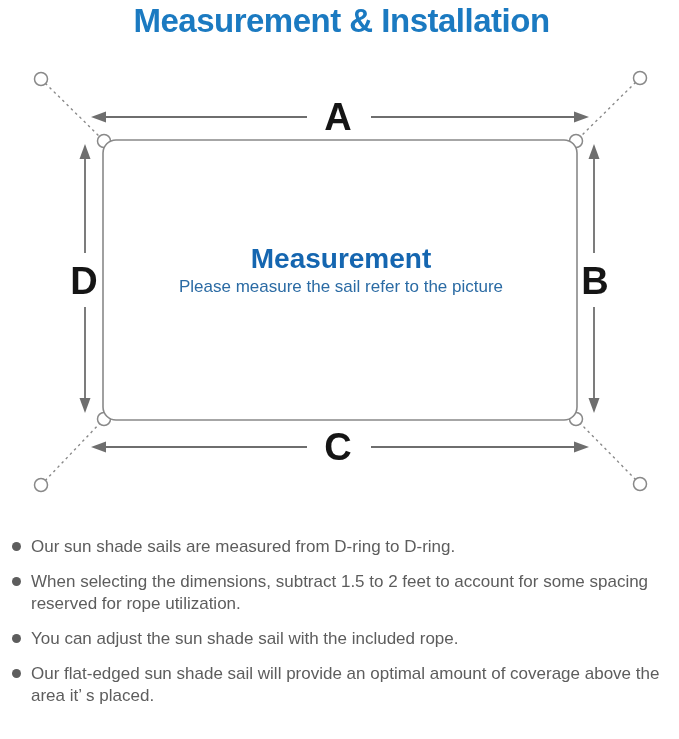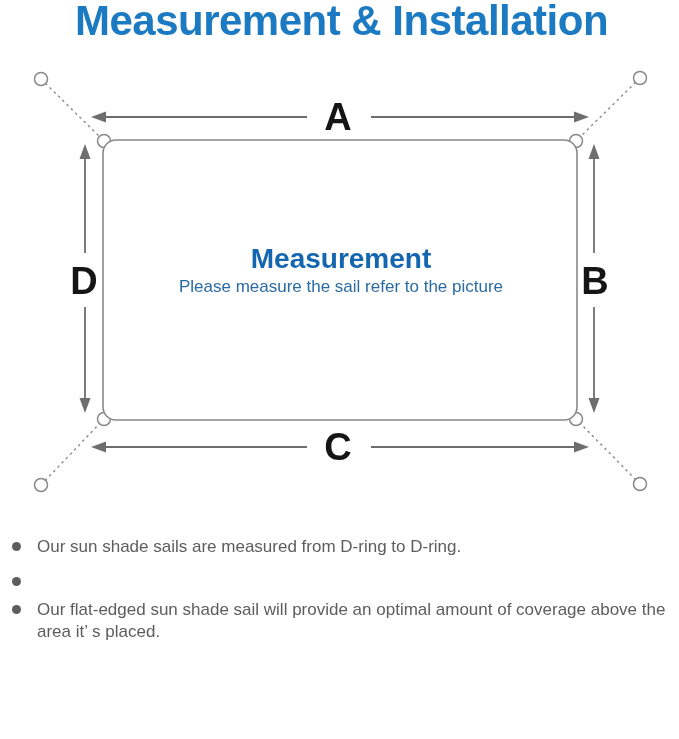--- a/index.html
+++ b/index.html
@@ -15,21 +15,21 @@
   html, body {
     margin: 0; padding: 0;
     width: 679px; height: 739px;
     background: #ffffff;
     font-family: "Liberation Sans", sans-serif;
     overflow: hidden;
   }
   .page-title {
     margin: 2px 0 0 4px;
     text-align: center;
-    font-size: 42px;
+    font-size: 33px;
     font-weight: bold;
     letter-spacing: -0.5px;
     color: var(--accent_blue);
     line-height: 38px;
   }
   .diagram-wrap { width: 679px; height: 480px; }
   svg { display: block; }
 
   .rope-dotted { stroke: var(--line_gray); stroke-width: 1.4; stroke-dasharray: 2.5 3.5; fill: none; }
   .anchor-circle { fill: #ffffff; stroke: var(--line_gray); stroke-width: 1.5; }
@@ -59,21 +59,21 @@
   }
 
   .notes {
     margin: 16px 6px 0 12px;
     color: var(--text_gray);
     font-size: 17px;
     line-height: 1.3;
   }
   .note {
     display: flex;
-    gap: 16px;
+    gap: 10px;
     margin-bottom: 13px;
     max-width: 660px;
   }
   .note .dot {
     flex: none;
     width: 9px; height: 9px;
     margin-top: 6px;
     border-radius: 50%;
     background: var(--text_gray);
   }
@@ -141,18 +141,23 @@
   </svg>
 </div>
 
 <div class="notes">
   <div class="note">
     <span class="dot"></span>
     <span class="note-text">Our sun shade sails are measured from D-ring to D-ring.</span>
   </div>
   <div class="note">
     <span class="dot"></span>
+    <span class="note-text">When selecting the dimensions, subtract 1.5 to 2 feet to account for some spacing reserved for rope utilization.</span>
+  </div>
+  <div class="note">
+    <span class="dot"></span>
+    <span class="note-text">You can adjust the sun shade sail with the included rope.</span>
   </div>
   <div class="note">
     <span class="dot"></span>
     <span class="note-text">Our flat-edged sun shade sail will provide an optimal amount of coverage above the area it’ s placed.</span>
   </div>
 </div>
 
 </body></html>

